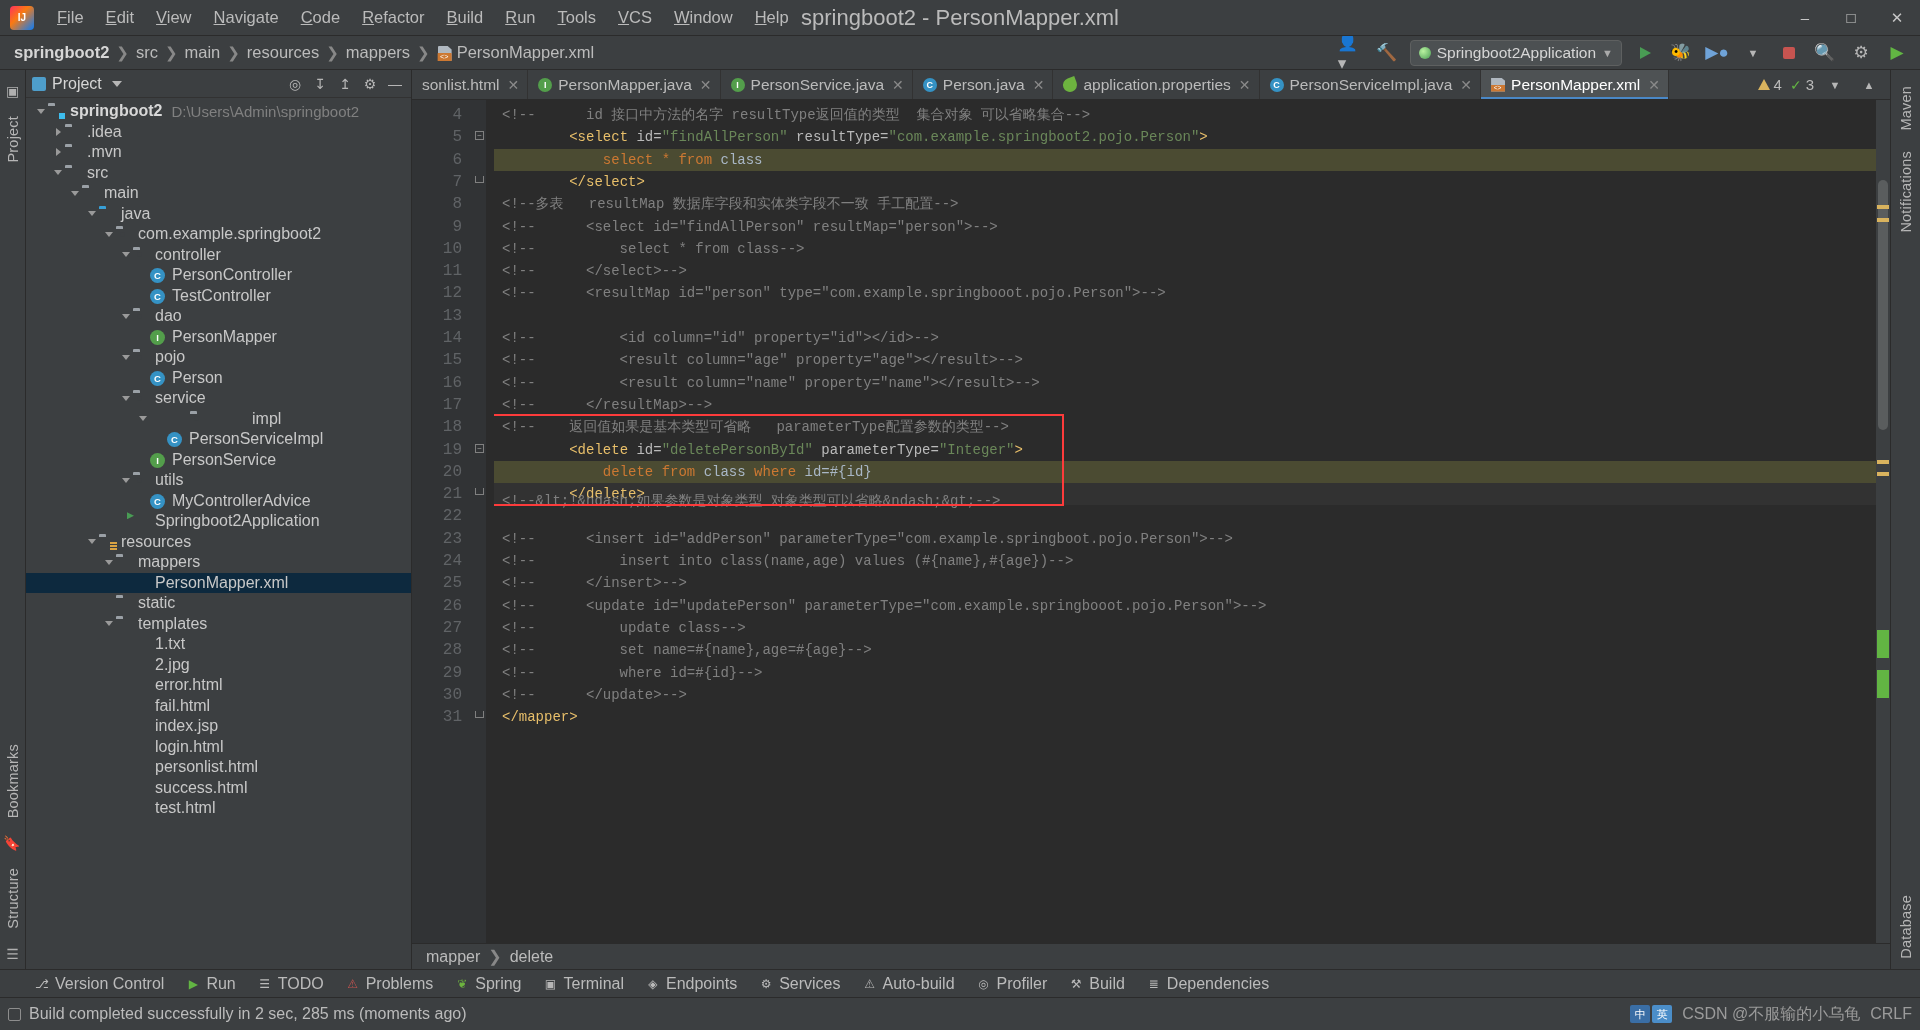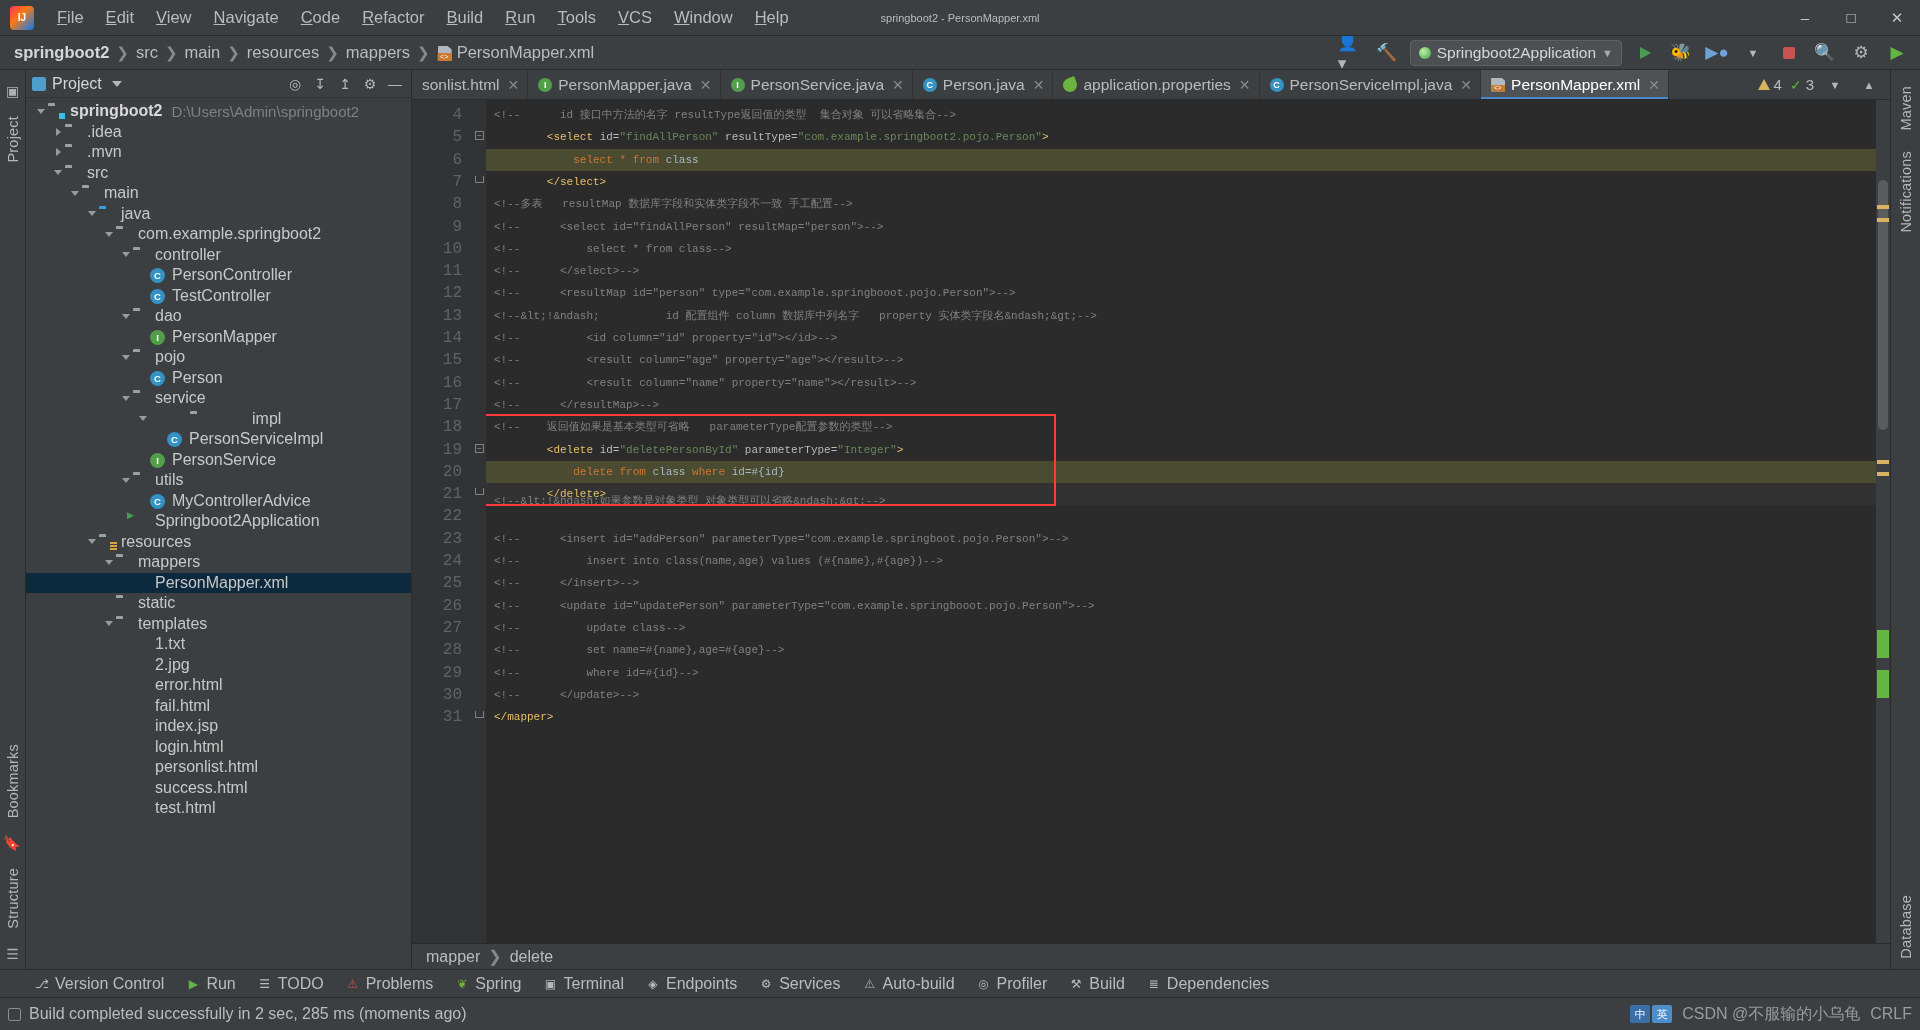--- a/index.html
+++ b/index.html
@@ -20,21 +20,21 @@
   }
   .ij-logo { width:24px; height:24px; margin:0 12px 0 10px; border-radius:4px;
     background:linear-gradient(135deg,#fe315d 0%,#f97a12 40%,#087cfa 100%);
     position:relative; flex:0 0 24px;}
   .ij-logo:after { content:"IJ"; position:absolute; inset:0; color:#fff; font-size:10px;
     font-weight:bold; display:flex; align-items:center; justify-content:center; }
   .menu { display:flex; align-items:center; gap:0px; }
   .menu-item { padding:4px 11px; color:#bbbbbb; font-size:16.5px; cursor:default; white-space:nowrap;}
   .menu-item u { text-decoration:underline; }
   .win-title { position:absolute; left:0; right:0; text-align:center; color:#bbbbbb;
-     font-size:11px; pointer-events:none; }
+     font-size:22px; pointer-events:none; }
   .win-btns { margin-left:auto; display:flex; align-items:center; z-index:3; }
   .win-btn { width:46px; height:35px; display:flex; align-items:center; justify-content:center;
      color:#c7c7c7; font-size:15px; }
 
   
   .navbar { height:34px; background:#3c3f41; display:flex; align-items:center;
      border-bottom:1px solid #2b2b2b; padding-left:10px; flex:0 0 34px; }
   .crumbs { display:flex; align-items:center; font-size:16.5px; }
   .crumb { color:#bbbbbb; padding:2px 4px; }
   .crumb.bold { font-weight:bold; color:#d6d6d6; }
@@ -140,21 +140,21 @@
   .tabbar-right{margin-left:auto;display:flex;align-items:center;gap:8px;padding:0 8px;flex:0 0 auto;background:#3c3f41;}
   .warn-chip{display:flex;align-items:center;gap:4px;font-size:15px;color:#bbb;}
   .tri-warn{width:0;height:0;border-left:6px solid transparent;border-right:6px solid transparent;border-bottom:11px solid #d9b35e;}
   .chk-ok{color:#62b543;font-size:14px;}
 
   .code-wrap { flex:1 1 auto; display:flex; position:relative; min-height:0; background:#2b2b2b;}
   .gutter { width:60px; flex:0 0 60px; background:#313335; position:relative; }
   .gnum { position:absolute; right:10px; font-family:"Liberation Mono", monospace; font-size:16px; color:#606366;}
   .fold-col { width:14px; flex:0 0 14px; background:#313335; position:relative;}
   .code { flex:1 1 auto; position:relative; overflow:hidden; background:#2b2b2b;
-     font-family:"Liberation Mono", monospace; font-size:11px; }
+     font-family:"Liberation Mono", monospace; font-size:14px;margin-left:8px; }
   .cl { position:absolute; left:8px; white-space:pre; line-height:22.3px; height:22.3px;}
   .hl-band { position:absolute; left:0; right:0; height:22.3px; }
   .cmt { color:#808080; }
   .tagn { color:#e8bf6a; }
   .attr { color:#bababa; }
   .str { color:#6a8759; }
   .kw  { color:#cc7832; }
   .txt { color:#a9b7c6; }
   .plain{ color:#a9b7c6; }
   .redbox { position:absolute; border:2px solid #fd3b3b; pointer-events:none; }
@@ -608,21 +608,20 @@
           </div>
         <div class="cl" style="top: 4px;"><span class="cmt">&lt;!--      id 接口中方法的名字 resultType返回值的类型  集合对象 可以省略集合--&gt;</span></div>
             <div class="cl" style="top: 26.3px;"><span class="plain">        </span><span class="tagn">&lt;select</span><span class="attr"> id=</span><span class="str">"findAllPerson"</span><span class="attr"> resultType=</span><span class="str">"com.example.springboot2.pojo.Person"</span><span class="tagn">&gt;</span></div>
             <div class="cl" style="top: 48.6px;"><span class="plain">            </span><span class="kw">select</span><span class="plain"> </span><span class="kw">*</span><span class="plain"> </span><span class="kw">from</span><span class="txt"> class</span></div>
             <div class="cl" style="top: 70.9px;"><span class="plain">        </span><span class="tagn">&lt;/select&gt;</span></div>
             <div class="cl" style="top: 93.2px;"><span class="cmt">&lt;!--多表   resultMap 数据库字段和实体类字段不一致 手工配置--&gt;</span></div>
             <div class="cl" style="top: 115.5px;"><span class="cmt">&lt;!--      &lt;select id="findAllPerson" resultMap="person"&gt;--&gt;</span></div>
             <div class="cl" style="top: 137.8px;"><span class="cmt">&lt;!--          select * from class--&gt;</span></div>
             <div class="cl" style="top: 160.1px;"><span class="cmt">&lt;!--      &lt;/select&gt;--&gt;</span></div>
             <div class="cl" style="top: 182.4px;"><span class="cmt">&lt;!--      &lt;resultMap id="person" type="com.example.springbooot.pojo.Person"&gt;--&gt;</span></div>
-            <div class="cl" style="top: 204.7px;"><span class="cmt">&lt;!--&amp;lt;!&amp;ndash;          id 配置组件 column 数据库中列名字   property 实体类字段名&amp;ndash;&amp;gt;--&gt;</span></div>
             <div class="cl" style="top: 227px;"><span class="cmt">&lt;!--          &lt;id column="id" property="id"&gt;&lt;/id&gt;--&gt;</span></div>
             <div class="cl" style="top: 249.3px;"><span class="cmt">&lt;!--          &lt;result column="age" property="age"&gt;&lt;/result&gt;--&gt;</span></div>
             <div class="cl" style="top: 271.6px;"><span class="cmt">&lt;!--          &lt;result column="name" property="name"&gt;&lt;/result&gt;--&gt;</span></div>
             <div class="cl" style="top: 293.9px;"><span class="cmt">&lt;!--      &lt;/resultMap&gt;--&gt;</span></div>
             <div class="cl" style="top: 316.2px;"><span class="cmt">&lt;!--    返回值如果是基本类型可省略   parameterType配置参数的类型--&gt;</span></div>
             <div class="cl" style="top: 338.5px;"><span class="plain">        </span><span class="tagn">&lt;delete</span><span class="attr"> id=</span><span class="str">"deletePersonById"</span><span class="attr"> parameterType=</span><span class="str">"Integer"</span><span class="tagn">&gt;</span></div>
             <div class="cl" style="top: 360.8px;"><span class="plain">            </span><span class="kw">delete</span><span class="plain"> </span><span class="kw">from</span><span class="txt"> class </span><span class="kw">where</span><span class="txt"> id=#{id}</span></div>
             <div class="cl" style="top: 383.1px;"><span class="plain">        </span><span class="tagn">&lt;/delete&gt;</span></div>
             <div class="cl" style="top: 390px;"><span class="cmt">&lt;!--&amp;lt;!&amp;ndash;如果参数是对象类型 对象类型可以省略&amp;ndash;&amp;gt;--&gt;</span></div>
             <div class="cl" style="top: 427.7px;"><span class="cmt">&lt;!--      &lt;insert id="addPerson" parameterType="com.example.springboot.pojo.Person"&gt;--&gt;</span></div>

